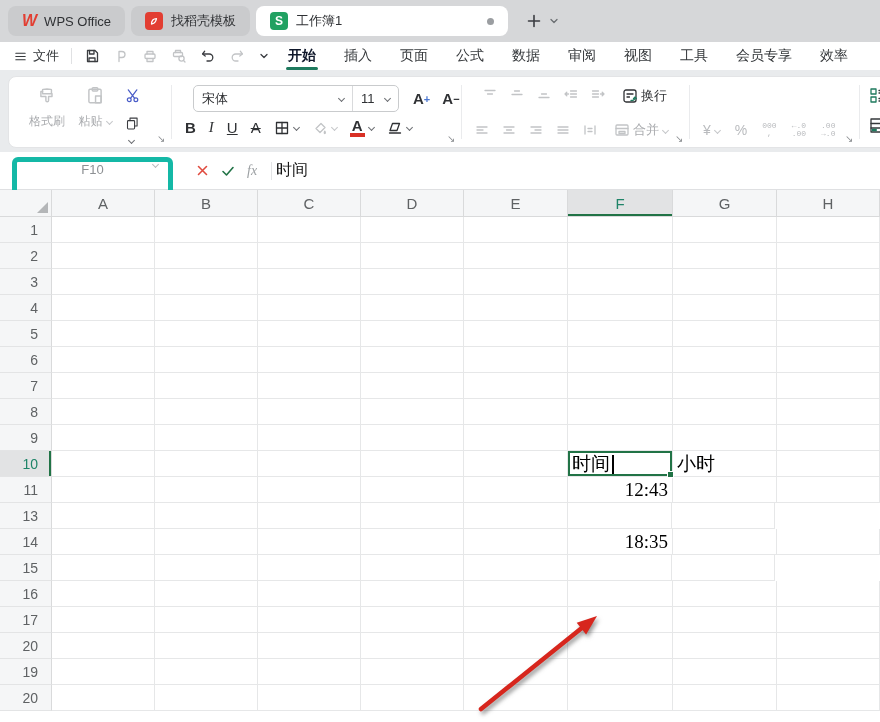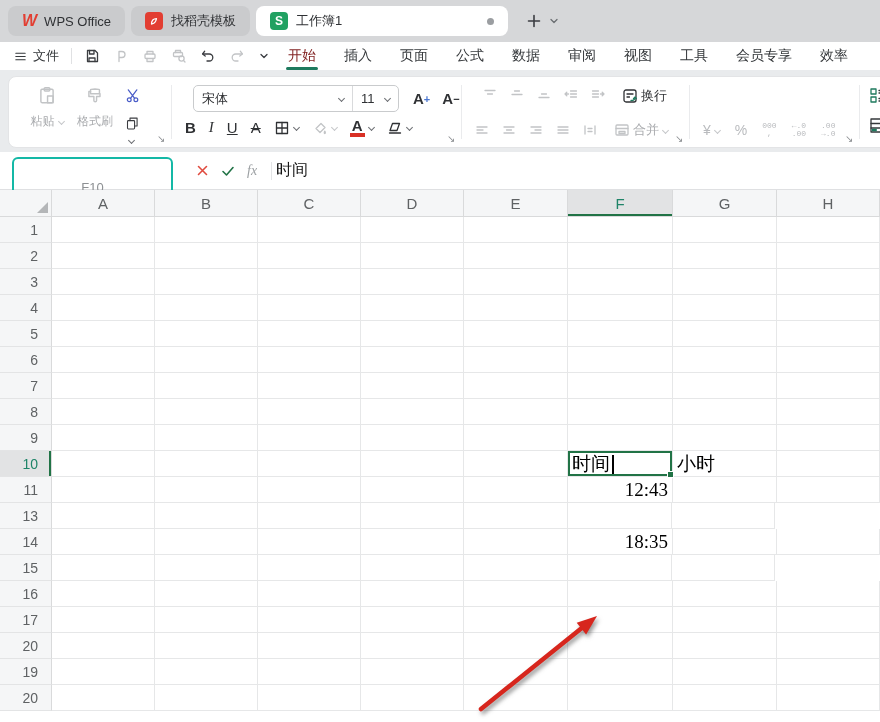--- a/index.html
+++ b/index.html
@@ -21,21 +21,21 @@
 
   
   .menubar{height:28px;background:#fff;display:flex;align-items:center;position:relative;font-size:13px}
   .filebtn{display:flex;align-items:center;gap:6px;padding:0 12px 0 14px;height:100%;color:#35383b}
   .mbar-sep{width:1px;height:16px;background:#e0e1e3}
   .qicons{display:flex;align-items:center;gap:13px;padding:0 10px 0 12px}
   .qbtn{color:#3b3d41}
   .qbtn.dis{color:#c2c4c6}
   .menus{position:absolute;left:288px;top:0;bottom:0;display:flex;gap:28px}
   .menu-item{height:100%;display:flex;align-items:center;font-size:14px;color:#35383b;position:relative;cursor:default}
-  .menu-item.active{color:#7f1d1d;font-weight:normal}
+  .menu-item.active{color:#0f172a;font-weight:bold}
   .menu-item.active::after{content:'';position:absolute;left:-2px;right:-2px;bottom:0;height:3px;background:#1e7a5e;border-radius:2px}
 
   
   .ribbon{position:relative;height:82px;background:#e9ebed}
   .card{position:absolute;left:8px;right:-10px;top:6px;bottom:4px;background:#fff;border:1px solid #e3e4e6;border-radius:8px;overflow:hidden}
   .rsep{position:absolute;top:8px;bottom:8px;width:1px;background:#eaebed}
   .expander{position:absolute;font-size:10px;color:#8a8d90}
   .rgroup{position:absolute;top:0;bottom:0}
   .vbtn{display:flex;flex-direction:column;align-items:center;width:48px;padding-top:9px;gap:7px;float:left}
   .vlabel{font-size:12px;color:#a9abae;white-space:nowrap;display:flex;align-items:center}
@@ -55,21 +55,21 @@
   .fontcolor{display:flex;flex-direction:column;align-items:center;line-height:13px}
   .redbar{width:15px;height:3.5px;background:#d93025;margin-top:1px}
   .gicon{color:#c2c4c6}
   .mini{font-size:8px;line-height:8px;color:#b9bbbe;text-align:center;font-family:"Liberation Mono","DejaVu Sans Mono",monospace}
   .numsym{font-size:14px;color:#b9bbbe}
   .wraplbl{font-size:13px;color:#2f3134;margin-left:3px}
   .mergelbl{font-size:13px;color:#a9abae;margin-left:3px}
 
   
   .fxbar{height:38px;background:#fff;border-bottom:1px solid #dfe0e2;display:flex;align-items:center;position:relative}
-  .namebox{position:absolute;left:12px;top:5px;width:161px;height:40px;border:2px solid #14b8a6;border-radius:6px;display:flex;align-items:flex-end;justify-content:center;font-size:13px;color:#8d9093}
+  .namebox{position:absolute;left:12px;top:5px;width:161px;height:40px;border:5px solid #14b8a6;border-radius:6px;display:flex;align-items:flex-start;justify-content:center;font-size:13px;color:#8d9093}
   .namebox .chv{position:absolute;right:10px;border-color:#b9bbbe}
   .fxbtns{position:absolute;left:196px;display:flex;align-items:center;gap:12px}
   .fxsep{width:1px;height:18px;background:#e3e4e6;margin-left:2px}
   .fxlabel{font-family:"Liberation Serif","DejaVu Serif",serif;font-style:italic;color:#9ca0a3;font-size:14px}
   .fxcontent{position:absolute;left:276px;font-family:"Liberation Serif","DejaVu Serif",serif;font-size:16px;color:#111}
 
   
   .grid{position:absolute;top:190px;left:0;width:880px;height:532px;background:#fff;overflow:hidden}
   .ghead{display:flex;height:27px}
   .corner{width:52px;background:#f5f6f7;border-right:1px solid #d9dadb;border-bottom:1px solid #d9dadb;position:relative}
@@ -188,35 +188,35 @@
     <span class="menu-item">效率</span>
   </div>
 </div>
 
 <div class="ribbon">
   <div class="card">
 
     <div class="rgroup" style="left:14px;width:146px">
       <div class="vbtn dis">
         <svg class="ic gicon" width="20" height="20" viewBox="0 0 18 18">
+            <path d="M5 3.5c0-1 8-1 8 0V7H5z"></path>
+            <path d="M5 5H3.5v4.5H8v3.5a1.2 1.2 0 0 0 2.4 0V9.5h3.1V7"></path>
+          </svg>
+        <span class="vlabel">格式刷</span>
+      </div>
+      <div class="vbtn dis">
+        <svg class="ic gicon" width="20" height="20" viewBox="0 0 18 18">
             <rect x="3.5" y="3" width="11" height="12" rx="1"></rect>
             <rect x="6.5" y="1.5" width="5" height="3" rx="0.8"></rect>
             <path d="M9.5 9h5v6h-5z"></path>
           </svg>
         <span class="vlabel">
             <span>粘贴</span>
             <span class="chv dis"></span>
           </span>
-      </div>
-      <div class="vbtn dis">
-        <svg class="ic gicon" width="20" height="20" viewBox="0 0 18 18">
-            <path d="M5 3.5c0-1 8-1 8 0V7H5z"></path>
-            <path d="M5 5H3.5v4.5H8v3.5a1.2 1.2 0 0 0 2.4 0V9.5h3.1V7"></path>
-          </svg>
-        <span class="vlabel">格式刷</span>
       </div>
       <div class="cutcopy">
         <span style="color:#4a5dc8">
             <svg class="ic" width="17" height="17" viewBox="0 0 18 18">
               <circle cx="4.5" cy="13.5" r="2"></circle>
               <circle cx="11.5" cy="13.5" r="2"></circle>
               <path d="M5.8 12L12.5 3M10.2 12L3.5 3"></path>
             </svg>
           </span>
         <span><svg class="ic" width="15" height="15" viewBox="0 0 18 18">

